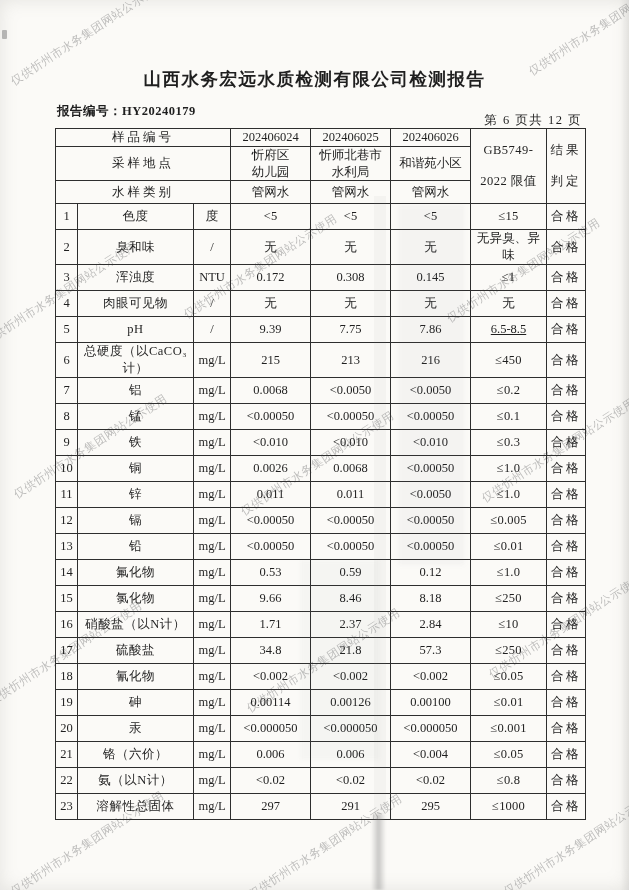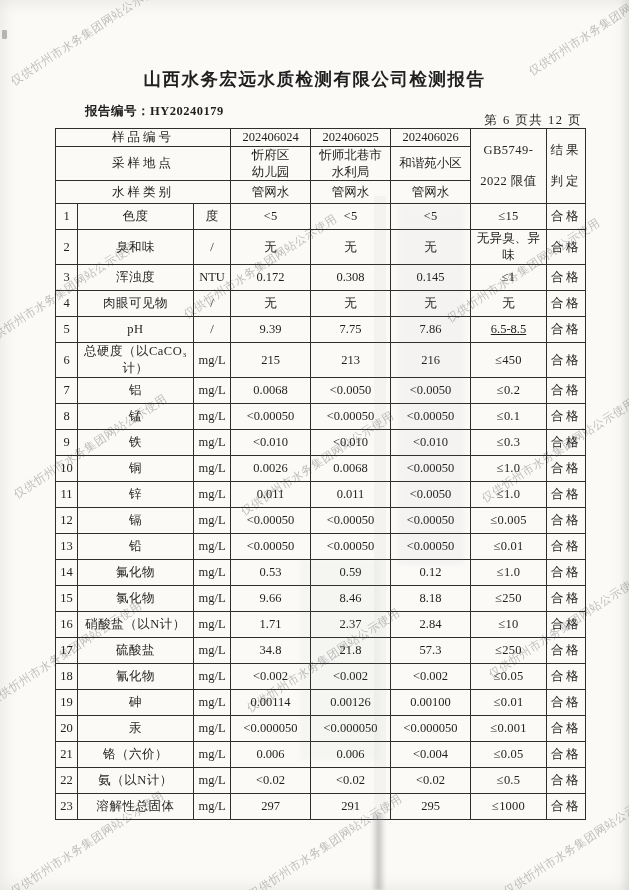--- a/index.html
+++ b/index.html
@@ -18,21 +18,21 @@
     pointer-events:none;
   }
   
   .title {
     position:absolute; top:67px; left:0; width:100%;
     text-align:center; font-family:"Liberation Sans","DejaVu Sans",sans-serif;
     font-weight:bold; font-size:17.5px; letter-spacing:1.5px;
   }
   .report-no {
     position:absolute; left:57px; top:103px;
-    font-size:12.5px; font-weight:bold; letter-spacing:0.5px;margin-left:28px;
+    font-size:12.5px; font-weight:bold; letter-spacing:0.5px;
   }
   .page-info {
     position:absolute; right:47px; top:112px;
     font-size:12.5px; letter-spacing:1.5px;
   }
   
   table.report {
     position:absolute; left:55px; top:128px; width:530px;
     border-collapse:collapse; table-layout:fixed;
     border:1.5px solid #2a2a2a;
@@ -339,21 +339,21 @@
           <td class="c6">≤0.05</td>
           <td class="c7">合格</td>
         </tr>
         <tr>
           <td class="c0">22</td>
           <td class="c1">氨（以N计）</td>
           <td class="c2">mg/L</td>
           <td class="c3">&lt;0.02</td>
           <td class="c4">&lt;0.02</td>
           <td class="c5">&lt;0.02</td>
-          <td class="c6">≤0.5</td>
+          <td class="c6">≤0.8</td>
           <td class="c7">合格</td>
         </tr>
         <tr>
           <td class="c0">23</td>
           <td class="c1">溶解性总固体</td>
           <td class="c2">mg/L</td>
           <td class="c3">297</td>
           <td class="c4">291</td>
           <td class="c5">295</td>
           <td class="c6">≤1000</td>

